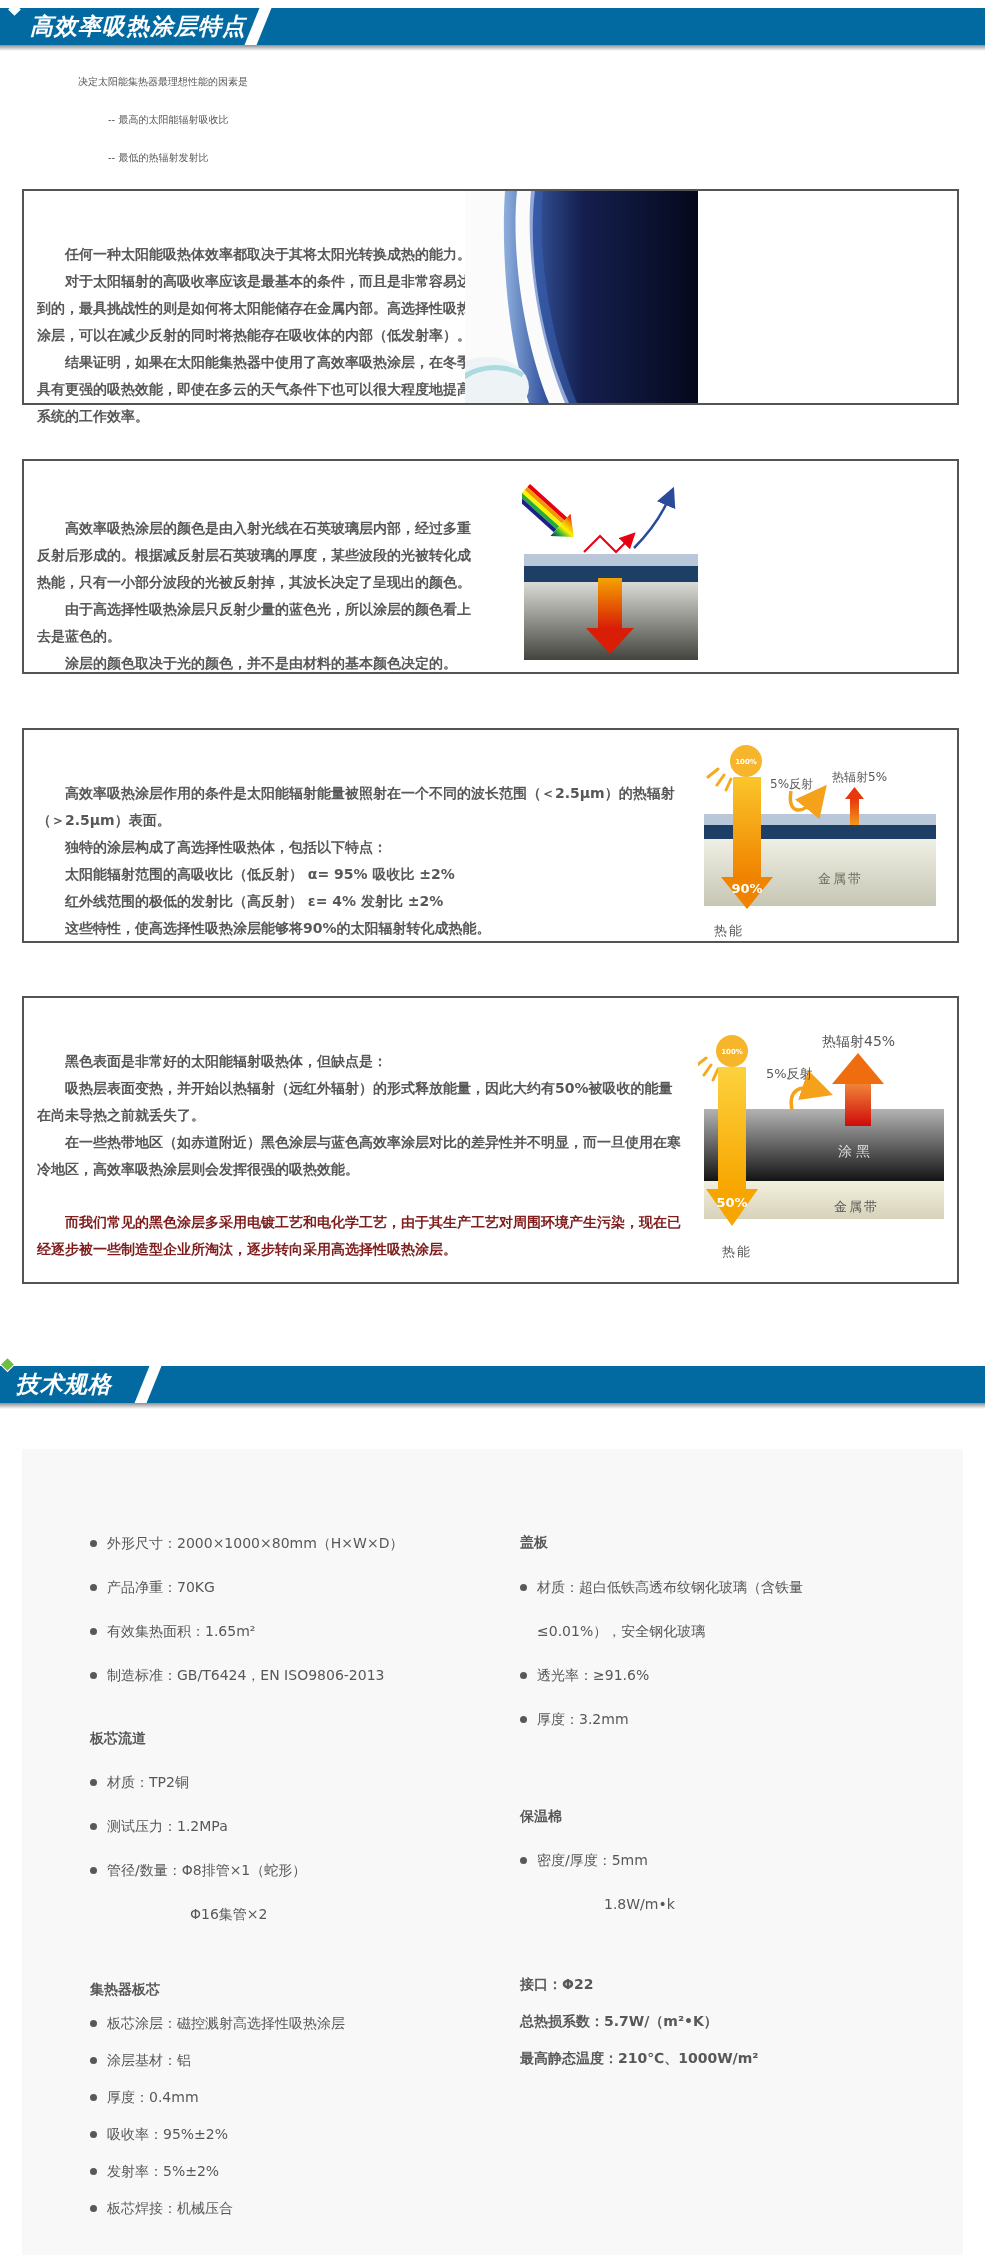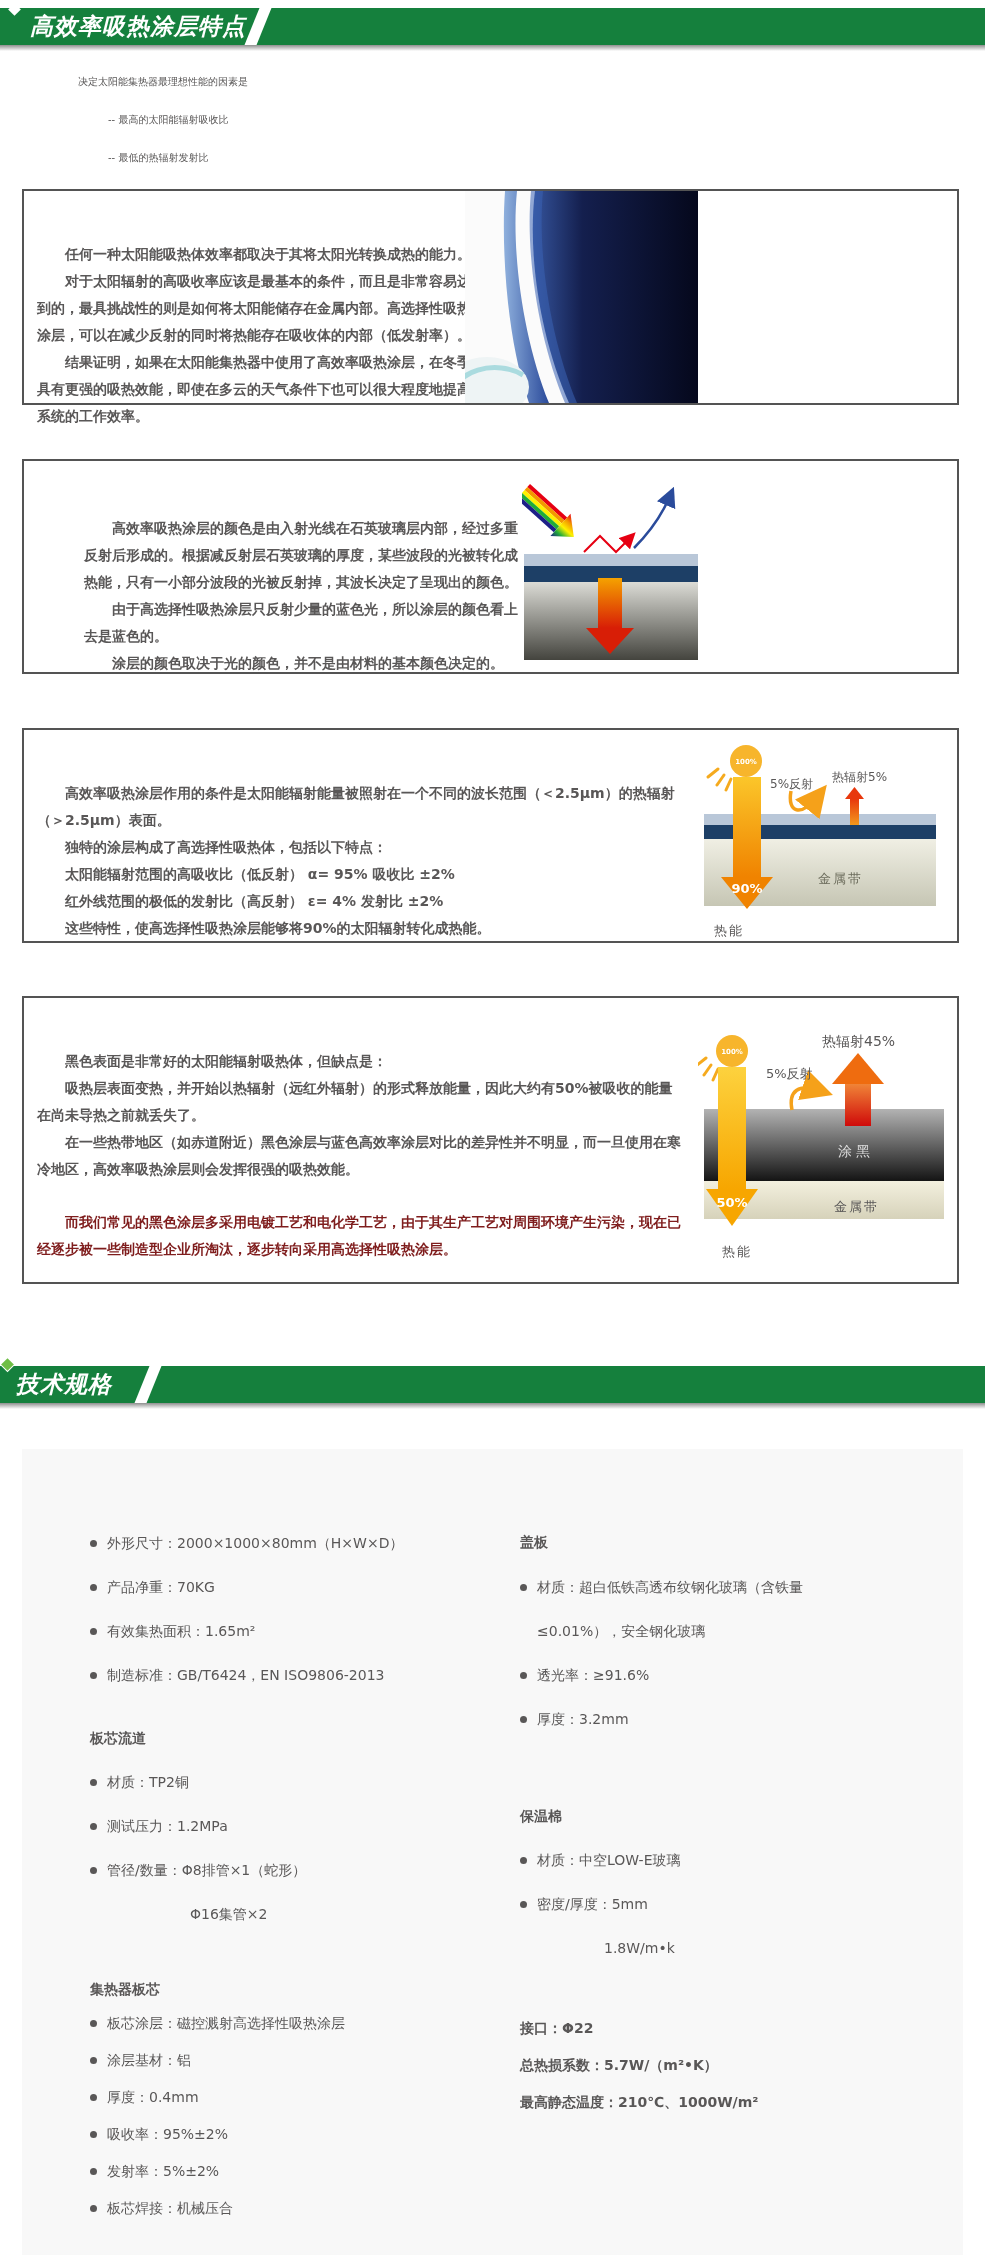--- a/index.html
+++ b/index.html
@@ -1,20 +1,20 @@
 <!DOCTYPE html>
 <html><head>
 <meta charset="utf-8">
 <style>
   html,body{margin:0;padding:0;background:#fff;}
   .page{width:985px;min-height:2255px;position:relative;background:#fff;
         font-family:"DejaVu Sans","Liberation Sans",sans-serif;color:#595757;padding-bottom:25px;box-sizing:border-box;}
 
   
-  .banner{position:relative;height:37px;background:#15803d;}
+  .banner{position:relative;height:37px;background:#0369a1;}
   .banner1{margin-top:8px;}
   .banner2{margin-top:82px;}
   .banner .btitle{position:absolute;top:3px;font-size:23px;font-weight:bold;font-style:italic;
         color:#fff;letter-spacing:1px;white-space:nowrap;}
   .banner1 .btitle{left:30px;}
   .banner2 .btitle{left:16px;}
   .bslash{position:absolute;top:0;height:37px;width:12px;background:#fff;transform:skewX(-22deg);}
   .banner1 .bslash{left:252px;}
   .banner2 .bslash{left:142px;}
   .bdiamond{position:absolute;width:9px;height:9px;transform:rotate(45deg);}
@@ -24,21 +24,21 @@
         background:linear-gradient(180deg,#8f8f8f,rgba(143,143,143,0));}
 
   
   .intro{margin:30px 0 0 78px;font-size:10px;}
   .intro .lead{margin-bottom:24px;}
   .intro .dash{margin:0 0 24px 30px;}
 
   
   .cbox{position:relative;margin-left:22px;width:937px;border:2px solid #545454;background:#fff;box-sizing:border-box;}
   #box1{margin-top:22px;height:216px;}
-  #box2{margin-top:54px;height:215px;padding-left:47px;}
+  #box2{margin-top:54px;height:215px;}
   #box3{margin-top:54px;height:215px;}
   #box4{margin-top:53px;height:288px;}
   .btext{padding:50px 0 0 13px;width:445px;font-size:14px;line-height:27px;color:#595757;font-weight:bold;}
   .btext.wide{width:645px;}
   #box2 .btext{padding-top:54px;}
   .btext p{margin:0;text-indent:2em;}
   .btext p.warn{margin-top:26px;color:#7f1d1d;}
 
   .fig{position:absolute;}
   .fig1{left:441px;top:0;width:233px;height:212px;}
@@ -378,24 +378,20 @@
         <div class="spec-item">
           <span class="dot"></span>
           <span class="it">厚度：3.2mm</span>
         </div>
       </div>
 
       <div class="spec-group" style="margin-top:64px;">
         <div class="spec-head">保温棉</div>
         <div class="spec-item">
           <span class="dot"></span>
-          <span class="it">材质：中空LOW-E玻璃</span>
-        </div>
-        <div class="spec-item">
-          <span class="dot"></span>
           <span class="it">密度/厚度：5mm</span>
         </div>
         <div class="cont2">1.8W/m•k</div>
       </div>
 
       <div class="spec-group summary">
         <div class="sum-item">接口：Φ22</div>
         <div class="sum-item">总热损系数：5.7W/（m²•K）</div>
         <div class="sum-item">最高静态温度：210℃、1000W/m²</div>
       </div>

